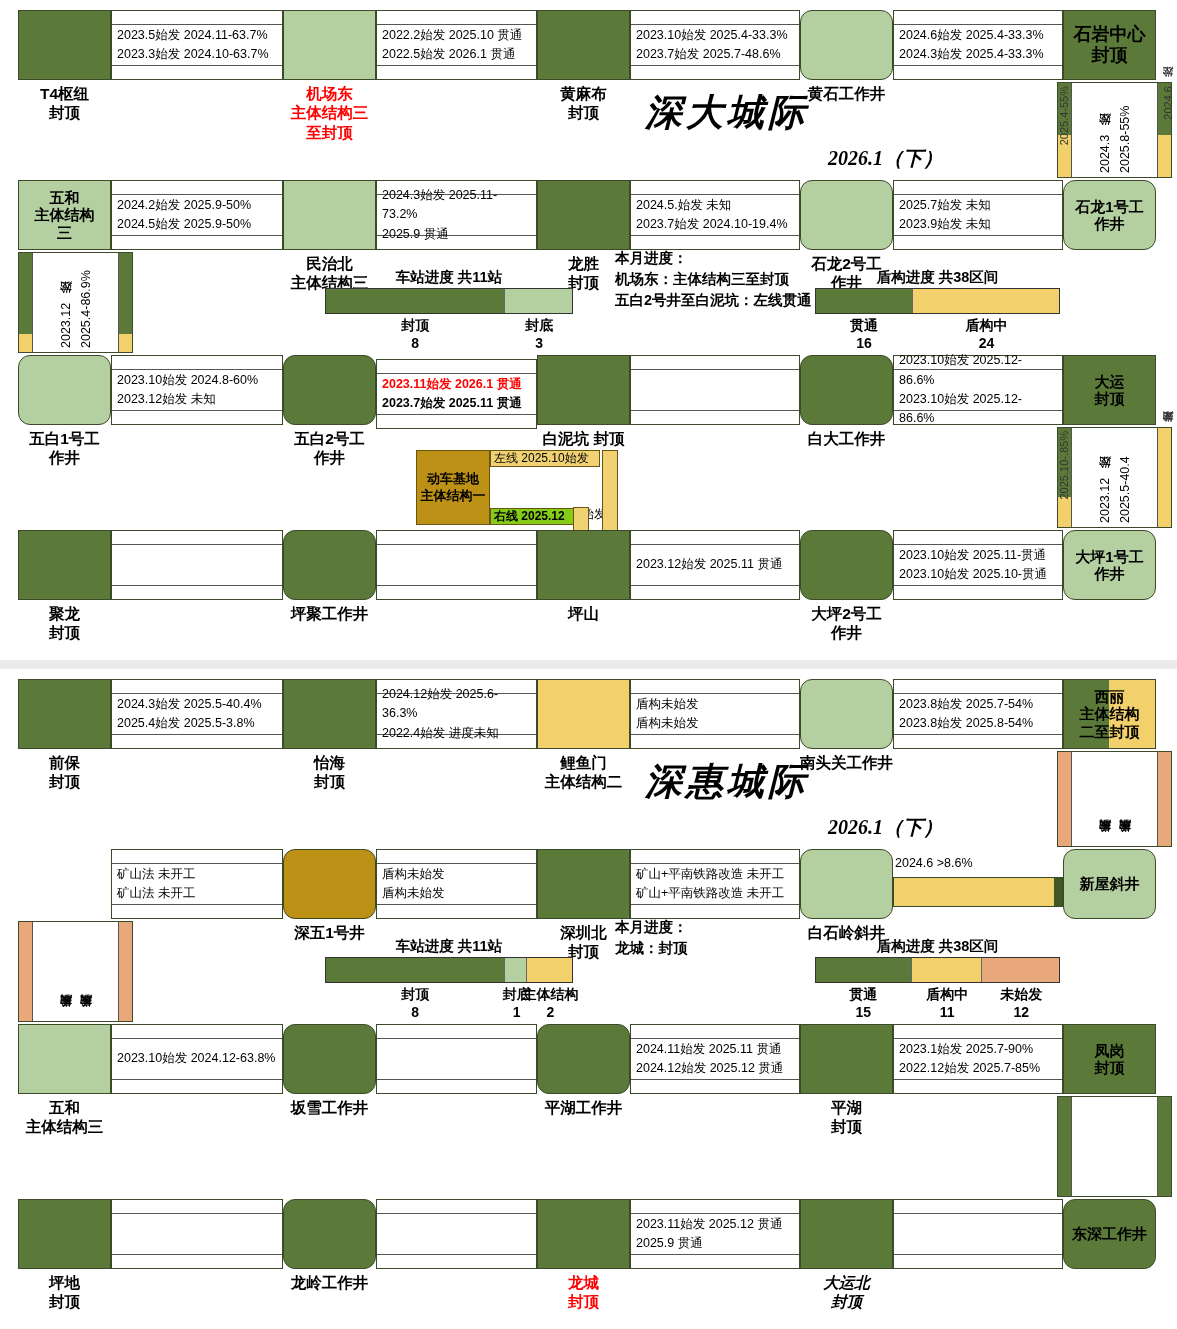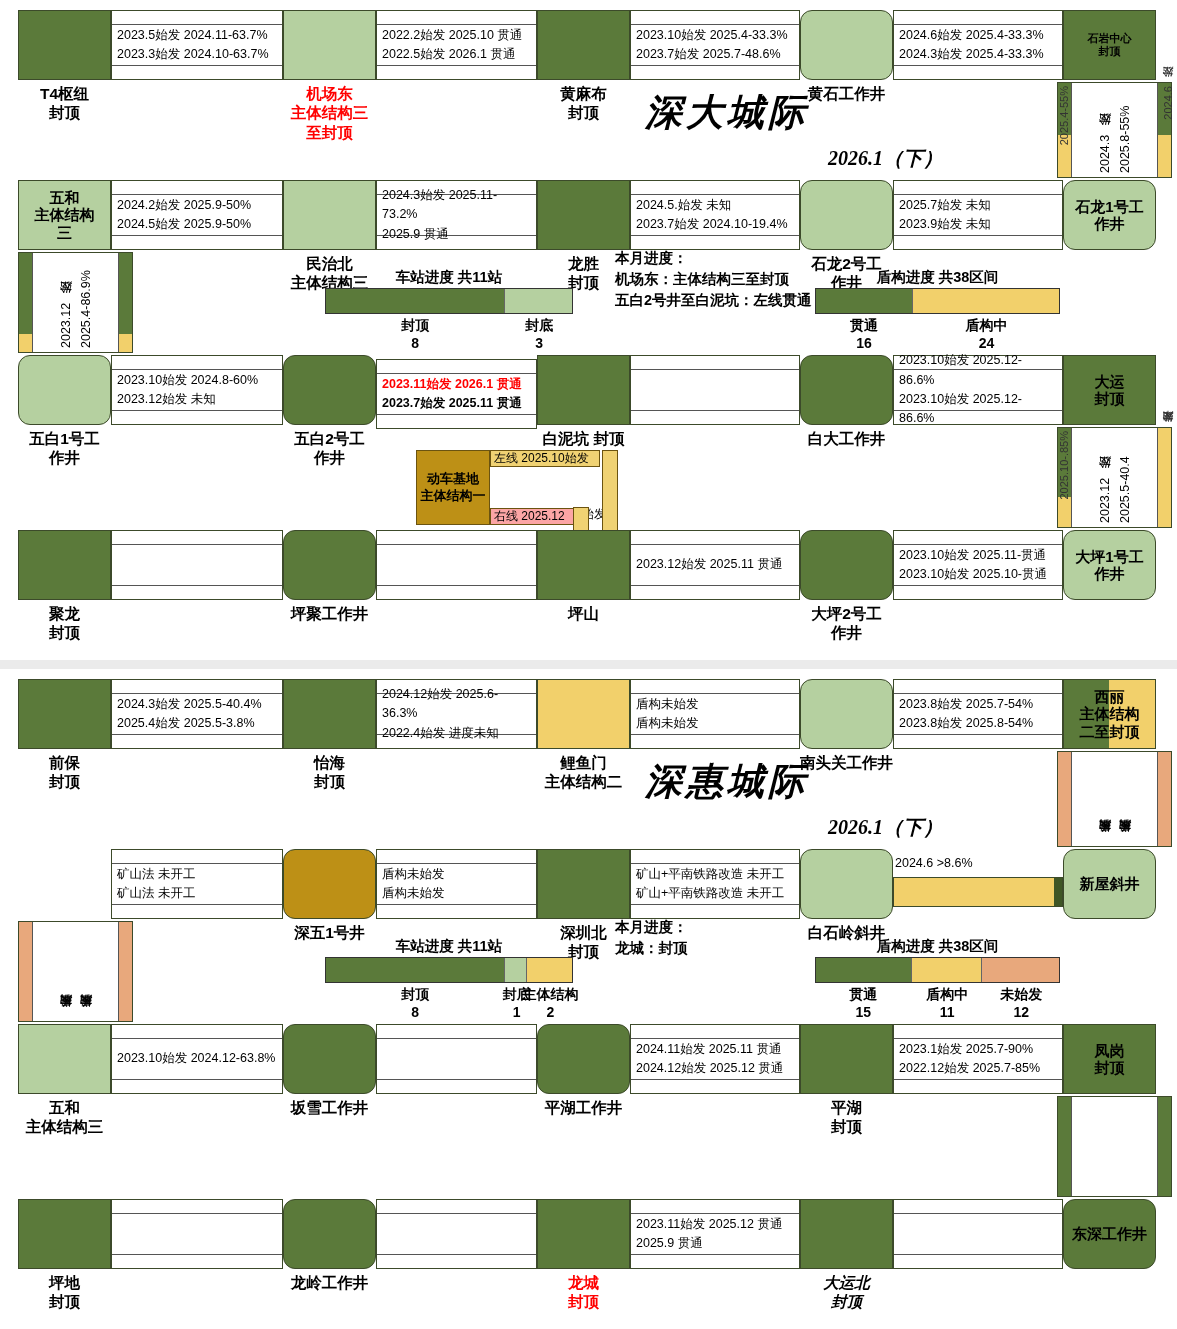--- a/index.html
+++ b/index.html
@@ -143,21 +143,21 @@
 封顶</div>
     <div class="stn" style="left: 283px; top: 10px; width: 93px; height: 70px; background: rgb(181, 208, 160); color: rgb(255, 0, 0); font-size: 15px;"></div>
     <div class="cap red" style="left: 233px; top: 84px; width: 193px;">机场东
 主体结构三
 至封顶</div>
     <div class="stn" style="left: 537px; top: 10px; width: 93px; height: 70px; background: rgb(91, 122, 58); color: rgb(0, 0, 0); font-size: 15px;"></div>
     <div class="cap" style="left: 487px; top: 84px; width: 193px;">黄麻布
 封顶</div>
     <div class="stn shaft" style="left: 800px; top: 10px; width: 93px; height: 70px; background: rgb(181, 208, 160); color: rgb(0, 0, 0); font-size: 15px;"></div>
     <div class="cap" style="left: 750px; top: 84px; width: 193px;">黄石工作井</div>
-    <div class="stn" style="left: 1063px; top: 10px; width: 93px; height: 70px; background: rgb(91, 122, 58); color: rgb(0, 0, 0); font-size: 11px;">石岩中心
+    <div class="stn" style="left: 1063px; top: 10px; width: 93px; height: 70px; background: rgb(91, 122, 58); color: rgb(0, 0, 0); font-size: 18px;">石岩中心
 封顶</div>
     <div class="vtun flip" style="left: 1057px; top: 82px; width: 115px; height: 96px;">
       <div class="vbar l">
         <i style="height: 55%; background: rgb(91, 122, 58);"></i>
         <i style="height: 45%; background: rgb(242, 208, 107);"></i>
       </div>
       <div class="vmid">
         <span>2024.3始发</span>
         <span>2025.8-55%</span>
       </div>
@@ -325,21 +325,21 @@
       </div>
     </div>
     <div class="ab" style="left: 1058px; top: 431px; font-size: 11px; writing-mode: vertical-rl; transform: rotate(180deg); color: rgb(51, 51, 51);">2025.10-.85%</div>
     <div class="ab" style="left: 1161px; top: 431px; font-size: 11px; writing-mode: vertical-rl; transform: rotate(180deg); color: rgb(51, 51, 51);">未知始发</div>
     <div class="ab" style="left: 416px; top: 450px; width: 205px; height: 75px;">
       <div class="dcName">
         <span>动车基地</span>
         <span>主体结构一</span>
       </div>
       <div class="dcRow" style="left:74px;top:0;width:110px;">左线 2025.10始发</div>
-      <div class="dcRow" style="left:74px;bottom:0;width:86px;background:#fca5a5;">右线 2025.12</div>
+      <div class="dcRow" style="left:74px;bottom:0;width:86px;background:#84cc16;font-weight:bold;">右线 2025.12</div>
       <div class="dcTxt" style="left:166px;bottom:2px;">始发</div>
       <div class="dcStub" style="left:157px;bottom:-22px;width:16px;height:40px;"></div>
       <div class="dcStub" style="left:186px;top:0;width:16px;height:97px;"></div>
     </div>
     <div class="tun" style="left: 111px; top: 530px; width: 172px; height: 70px;">
       <div class="bar top">
         <i style="width: 100%; background: rgb(91, 122, 58);"></i>
       </div>
       <div class="mid">
         <span></span>

